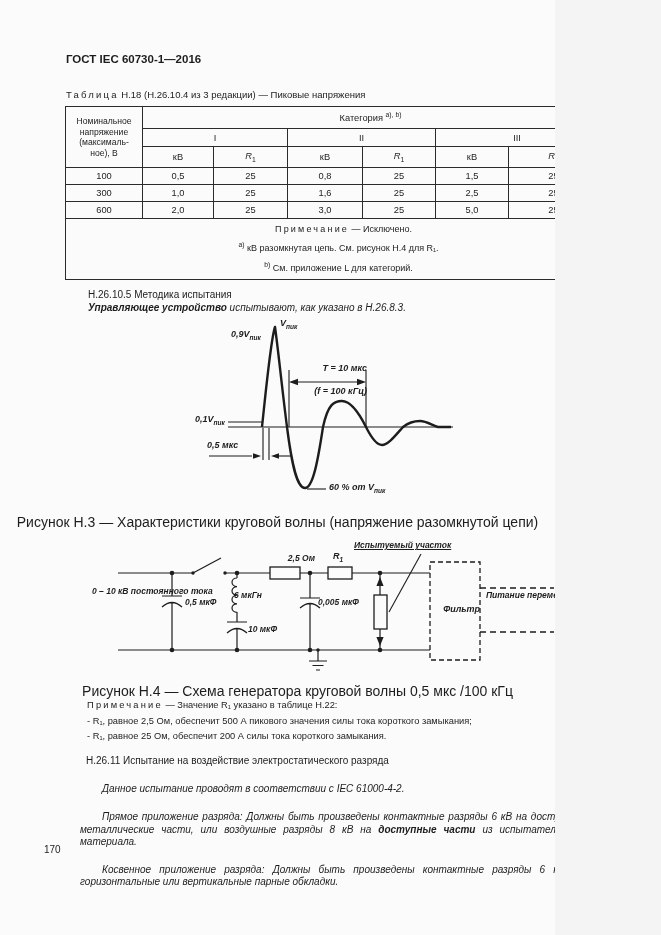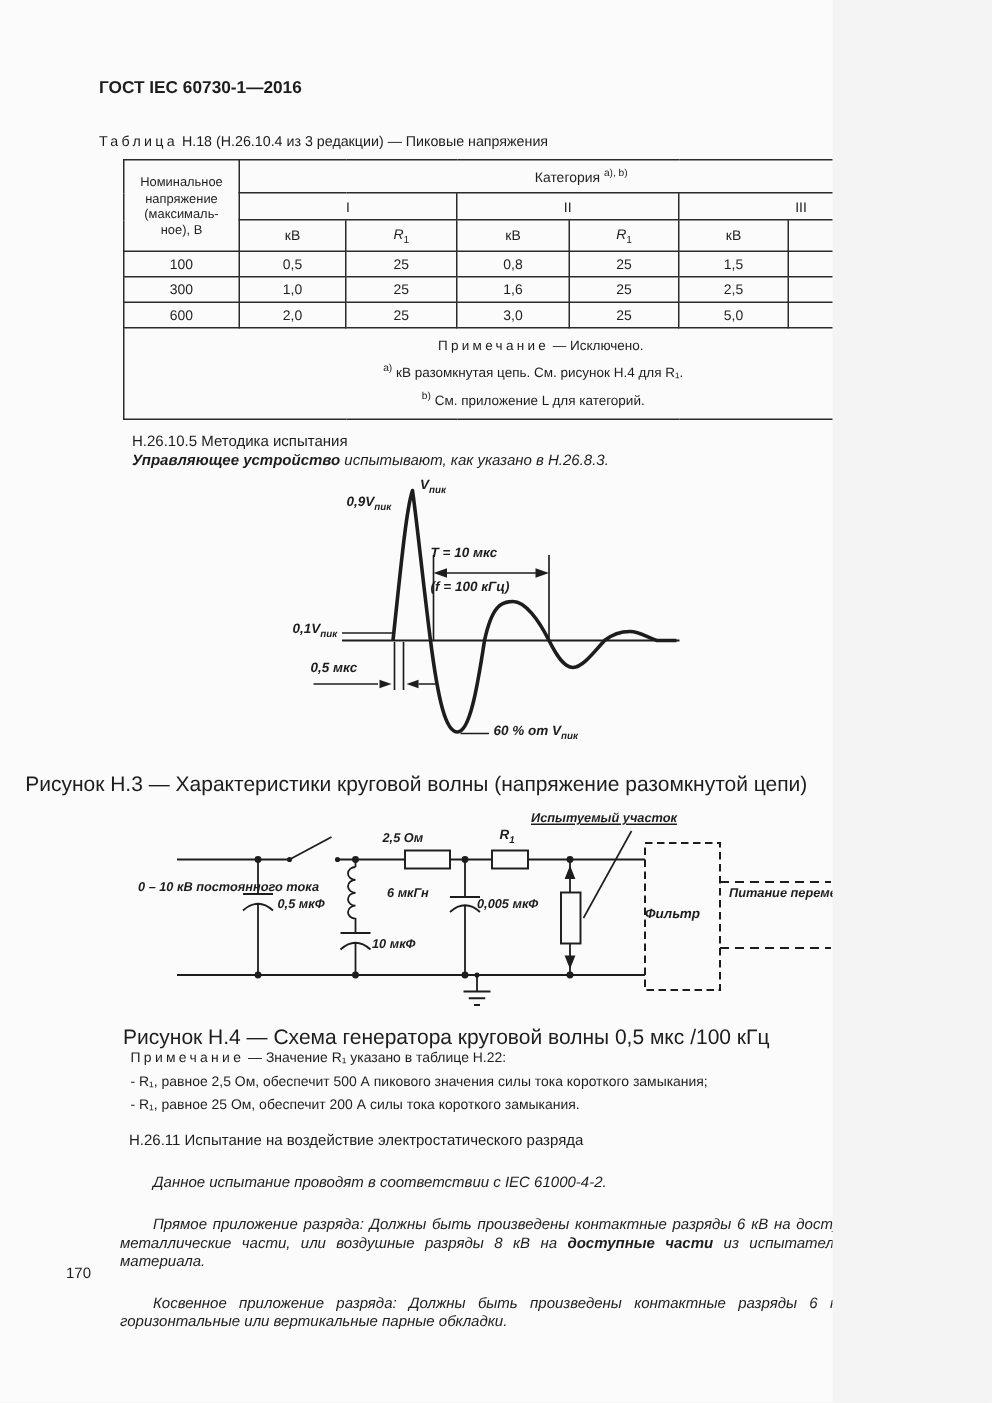--- a/index.html
+++ b/index.html
@@ -1,40 +1,40 @@
 <!DOCTYPE html>
 <html><head>
 <meta charset="utf-8">
 <style>
   html,body{margin:0;padding:0;background:#f4f4f4}
   .page{position:relative;width:555px;height:935px;background:#fbfbfb;
         font-family:"Liberation Sans","DejaVu Sans",sans-serif;color:#1d1d1d;overflow:hidden}
   .doc-header{position:absolute;left:66px;top:53px;font-size:11.5px;font-weight:bold}
   .table-title{position:absolute;left:66px;top:89px;font-size:9.5px}
   .sp{letter-spacing:2.2px}
-  table.tbl{position:absolute;left:82px;top:106px;width:533px;border-collapse:collapse;
+  table.tbl{position:absolute;left:65px;top:106px;width:533px;border-collapse:collapse;
             table-layout:fixed;font-size:9.3px;border:1.5px solid #2b2b2b}
   .tbl td{border:1px solid #2b2b2b;text-align:center;vertical-align:middle;padding:0;overflow:hidden}
   .tbl sup{font-size:6.8px}
   .tbl sub{font-size:6.8px}
   .c1h{font-size:8.6px;line-height:10.5px}
   .ws{white-space:pre-line}
   .r-it{font-style:italic}
   .notecell{text-align:left;vertical-align:top;height:60px;padding:3px 6px 4px 0;
             font-size:9px;line-height:15.5px}
   .noteline{padding-left:23px}
   .fn{padding-left:13px}
   .method{position:absolute;left:88px;top:289px;font-size:10px;line-height:12.5px}
   .fig{position:absolute}
   .fig svg{position:absolute;left:0;top:0}
   .fig3{left:195px;top:320px;width:280px;height:192px}
   .fig4{left:92px;top:540px;width:545px;height:142px}
   .flbl{position:absolute;font-size:9px;font-style:italic;font-weight:bold;white-space:nowrap}
   .flbl sub{font-size:6.5px}
-  .ctr{text-align:left}
+  .ctr{text-align:right}
   .undl{text-decoration:underline}
   .lbl85{font-size:8.5px;line-height:11px}
   .cap{position:absolute;left:0;right:0;text-align:center;font-size:14px}
   .cap3{top:514px}
   .cap4{top:683px;left:40px}
   .rnote{position:absolute;left:64px;top:700px;width:536px;font-size:9.3px}
   .rnote .nline{padding-left:23px}
   .rnote .item{padding-left:23px;margin-top:5.5px}
   .esd{position:absolute;left:64px;top:755px;width:536px;font-size:10px;line-height:12.2px}
   .esd p{margin:16px;text-indent:22px;text-align:justify}
@@ -191,21 +191,21 @@
           <circle class="dot" cx="288" cy="110" r="2.3"></circle>
         <circle class="dot" cx="101" cy="33" r="1.7"></circle>
           <circle class="dot" cx="133" cy="33" r="1.7"></circle>
         <circle class="dot" cx="226" cy="110" r="1.7"></circle>
       </g>
     </svg>
     <span class="flbl ws ctr lbl85" style="left:0px;top:46px;width:62px">0 – 10 кВ
 постоянного
 тока</span>
     <span class="flbl lbl85" style="left:93px;top:57px">0,5 мкФ</span>
-    <span class="flbl lbl85" style="left:166px;top:50px">6 мкГн</span>
+    <span class="flbl lbl85" style="left:142px;top:50px">6 мкГн</span>
     <span class="flbl lbl85" style="left:156px;top:84px">10 мкФ</span>
     <span class="flbl ctr lbl85" style="left:163px;top:13px;width:60px">2,5 Ом</span>
     <span class="flbl lbl85" style="left:226px;top:57px">0,005 мкФ</span>
     <span class="flbl" style="left:241px;top:11px"><span>R</span><sub>1</sub></span>
     <span class="flbl ws ctr undl lbl85" style="left:262px;top:0px;width:70px">Испытуемый
 участок</span>
     <span class="flbl ctr" style="left:338px;top:64px;width:50px">Фильтр</span>
     <span class="flbl ws ctr lbl85" style="left:394px;top:50px;width:96px">Питание
 переменного тока</span>
   </div>

